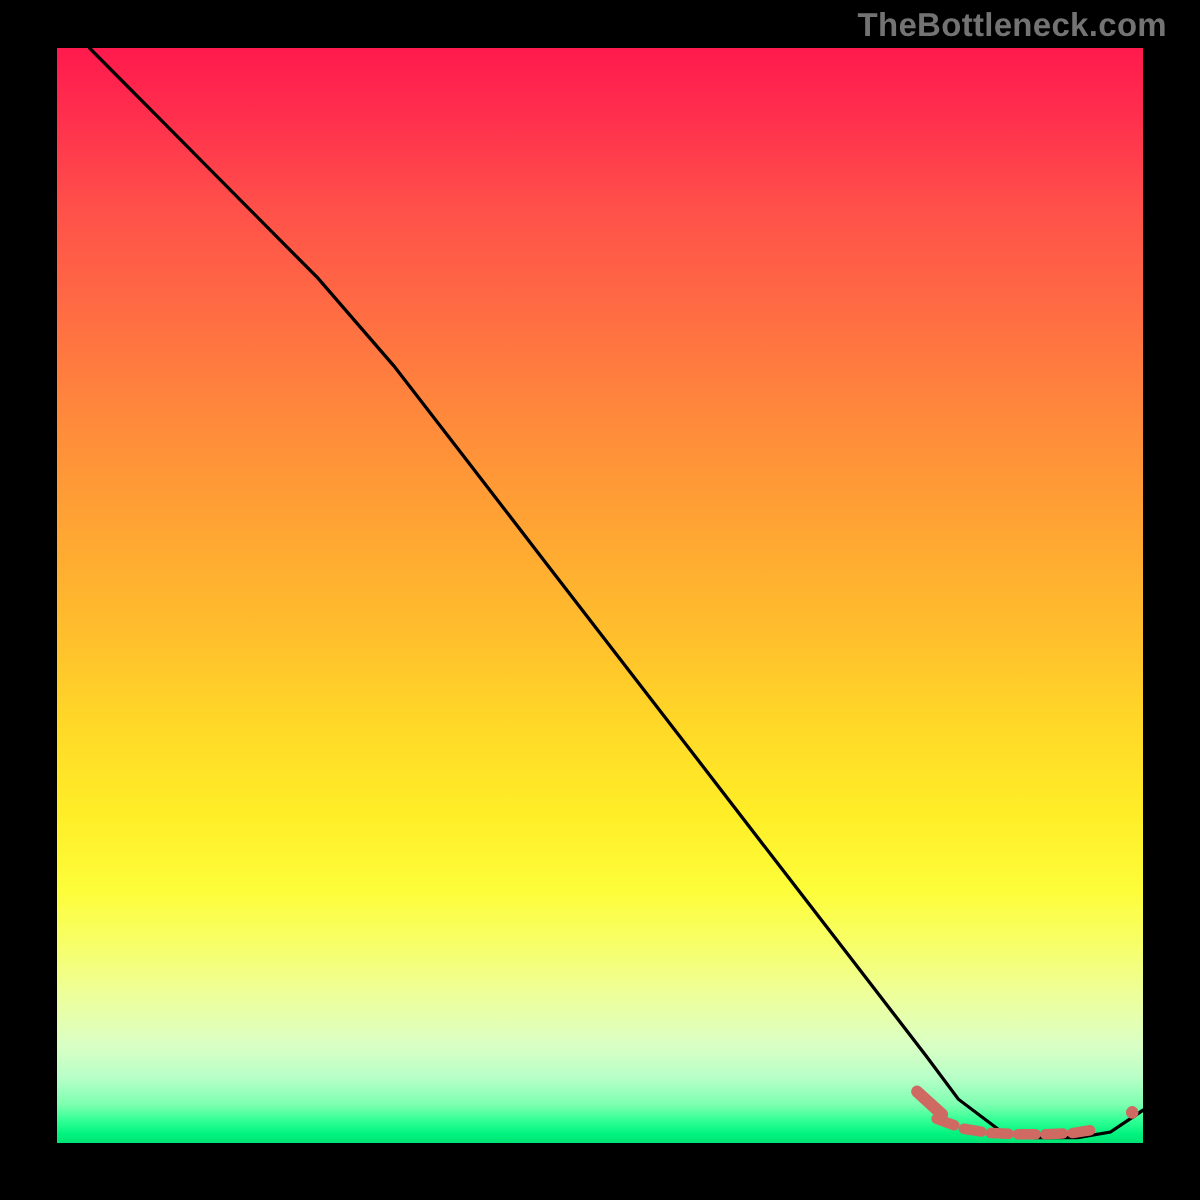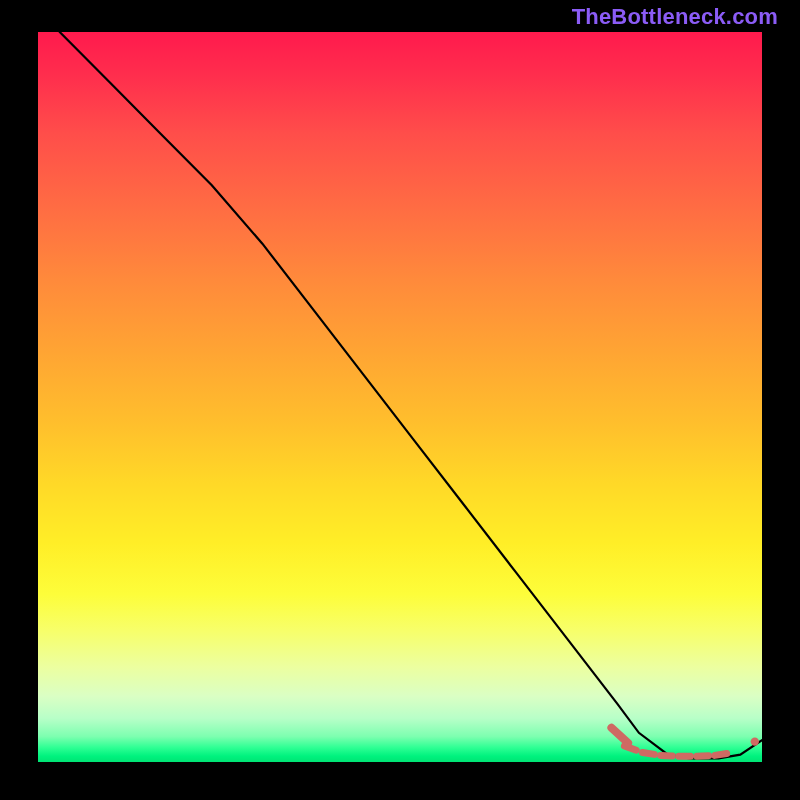--- a/index.html
+++ b/index.html
@@ -15,21 +15,21 @@
     position: relative;
     width: 800px;
     height: 800px;
   }
   .watermark {
     position: absolute;
     top: 4px;
     right: 22px;
     font-size: 22px;
     font-weight: 600;
-    color: #8b5cf6;
+    color: #737373;
     letter-spacing: 0.2px;
   }
   .plot {
     position: absolute;
     left: 38px;
     top: 32px;
     width: 724px;
     height: 730px;
     overflow: hidden;
   }

